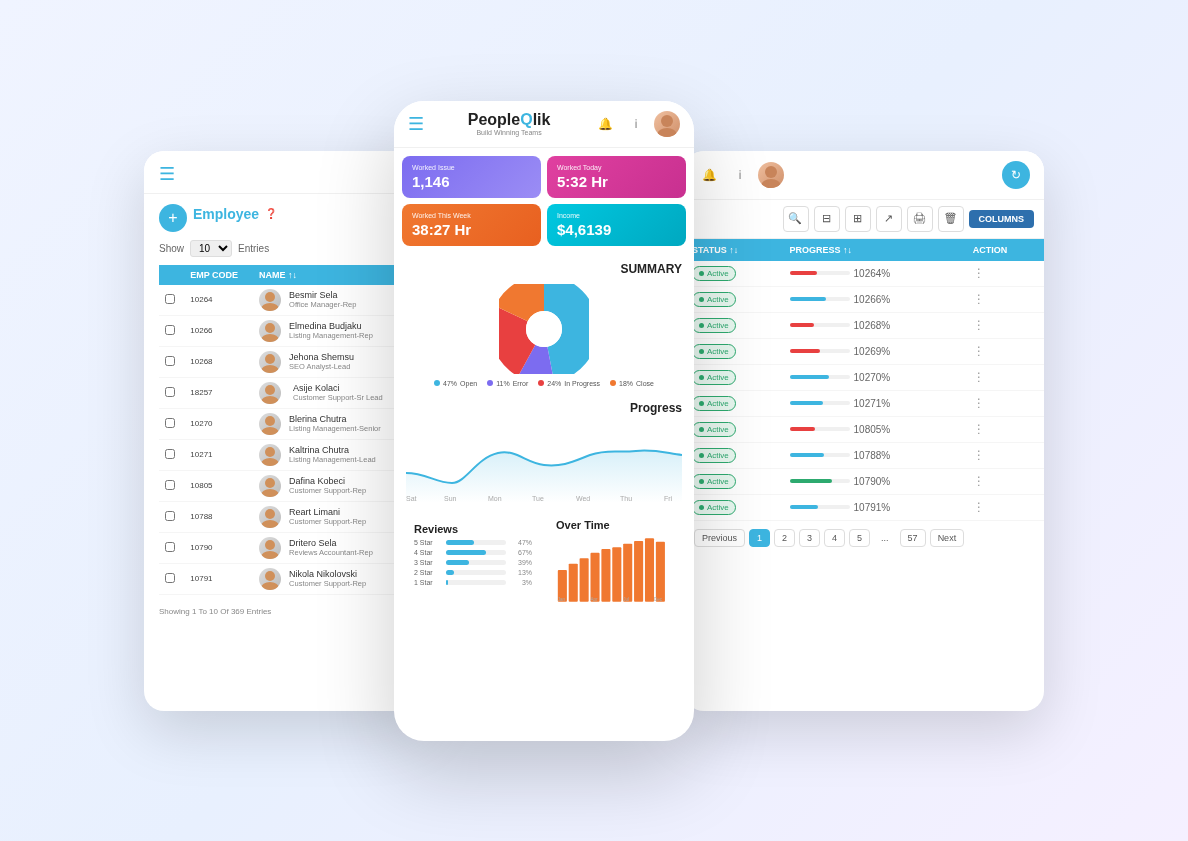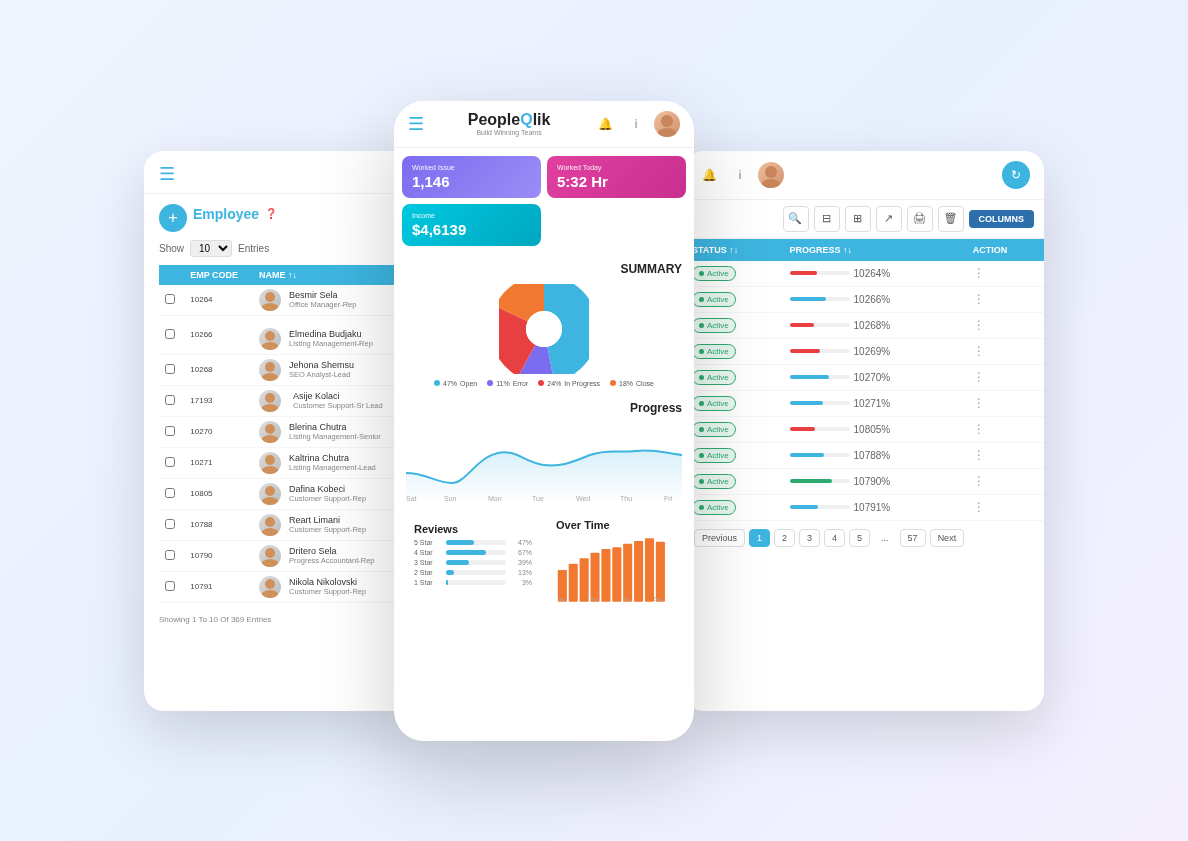--- a/index.html
+++ b/index.html
@@ -363,55 +363,55 @@
           <div class="emp-name">Besmir Sela</div>
           <div class="emp-role">Office Manager-Rep</div>
         </div>
       </div>
     </td>
   </tr>
             <tr>
     <td><input type="checkbox" class="emp-checkbox" style=""></td>
     <td class="emp-code">10266</td>
     <td>
-      <div style="display:flex; align-items:center; gap:4px;margin-top:8px;">
-        <span class="emp-avatar">
-          <svg viewBox="0 0 22 22" width="22" height="22">
-                      <circle cx="11" cy="8" r="5" fill="#d0905a"></circle>
-                      <ellipse cx="11" cy="20" rx="9" ry="6" fill="#d0905a"></ellipse>
-                    </svg>
-        </span>
-        <div>
-          <div class="emp-name">Elmedina Budjaku</div>
-          <div class="emp-role">Listing Management-Rep</div>
-        </div>
-      </div>
-    </td>
-  </tr>
-            <tr>
-    <td><input type="checkbox" class="emp-checkbox" style=""></td>
-    <td class="emp-code">10268</td>
-    <td>
       <div style="display:flex; align-items:center; gap:4px;">
         <span class="emp-avatar">
           <svg viewBox="0 0 22 22" width="22" height="22">
                       <circle cx="11" cy="8" r="5" fill="#d0905a"></circle>
                       <ellipse cx="11" cy="20" rx="9" ry="6" fill="#d0905a"></ellipse>
                     </svg>
         </span>
         <div>
+          <div class="emp-name">Elmedina Budjaku</div>
+          <div class="emp-role">Listing Management-Rep</div>
+        </div>
+      </div>
+    </td>
+  </tr>
+            <tr>
+    <td><input type="checkbox" class="emp-checkbox" style=""></td>
+    <td class="emp-code">10268</td>
+    <td>
+      <div style="display:flex; align-items:center; gap:4px;">
+        <span class="emp-avatar">
+          <svg viewBox="0 0 22 22" width="22" height="22">
+                      <circle cx="11" cy="8" r="5" fill="#d0905a"></circle>
+                      <ellipse cx="11" cy="20" rx="9" ry="6" fill="#d0905a"></ellipse>
+                    </svg>
+        </span>
+        <div>
           <div class="emp-name">Jehona Shemsu</div>
           <div class="emp-role">SEO Analyst-Lead</div>
         </div>
       </div>
     </td>
   </tr>
             <tr>
     <td><input type="checkbox" class="emp-checkbox" style=""></td>
-    <td class="emp-code">17193</td>
+    <td class="emp-code">18257</td>
     <td>
       <div style="display:flex; align-items:center; gap:8px;">
         <span class="emp-avatar">
           <svg viewBox="0 0 22 22" width="22" height="22">
                       <circle cx="11" cy="8" r="5" fill="#d0905a"></circle>
                       <ellipse cx="11" cy="20" rx="9" ry="6" fill="#d0905a"></ellipse>
                     </svg>
         </span>
         <div>
           <div class="emp-name">Asije Kolaci</div>
@@ -498,21 +498,21 @@
     <td>
       <div style="display:flex; align-items:center; gap:4px;">
         <span class="emp-avatar">
           <svg viewBox="0 0 22 22" width="22" height="22">
                       <circle cx="11" cy="8" r="5" fill="#d0905a"></circle>
                       <ellipse cx="11" cy="20" rx="9" ry="6" fill="#d0905a"></ellipse>
                     </svg>
         </span>
         <div>
           <div class="emp-name">Dritero Sela</div>
-          <div class="emp-role">Progress Accountant-Rep</div>
+          <div class="emp-role">Reviews Accountant-Rep</div>
         </div>
       </div>
     </td>
   </tr>
             <tr>
     <td><input type="checkbox" class="emp-checkbox" style=""></td>
     <td class="emp-code">10791</td>
     <td>
       <div style="display:flex; align-items:center; gap:4px;">
         <span class="emp-avatar">
@@ -554,20 +554,24 @@
     </div>
 
     <div class="stats-grid" id="stats-grid">
         <div class="stat-card purple">
     <div class="stat-label">Worked Issue</div>
     <div class="stat-value">1,146</div>
   </div>
         <div class="stat-card magenta">
     <div class="stat-label">Worked Today</div>
     <div class="stat-value">5:32 Hr</div>
+  </div>
+        <div class="stat-card orange">
+    <div class="stat-label">Worked This Week</div>
+    <div class="stat-value">38:27 Hr</div>
   </div>
         <div class="stat-card cyan">
     <div class="stat-label">Income</div>
     <div class="stat-value">$4,6139</div>
   </div>
       </div>
 
     <div class="center-section">
       <div class="section-title">SUMMARY</div>
       <div class="pie-container">

